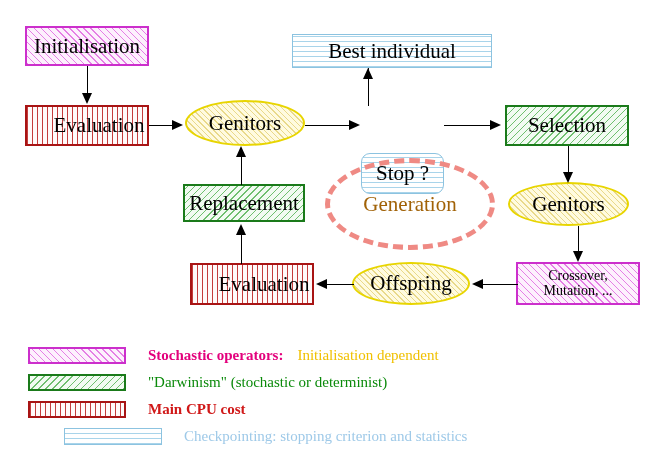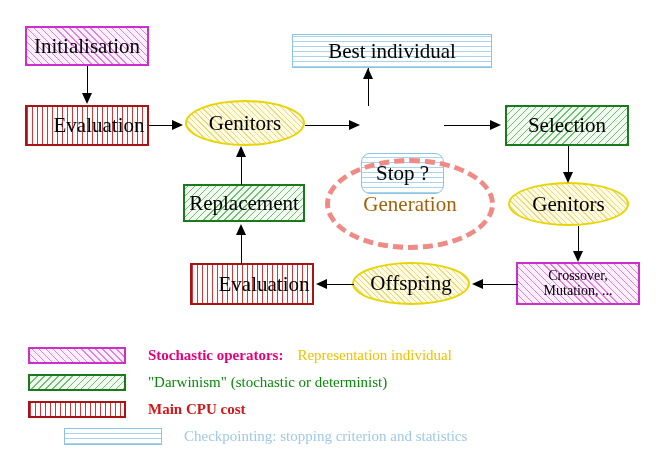--- a/index.html
+++ b/index.html
@@ -205,21 +205,21 @@
   <div class="line v" style="left:241px; top:232px; height:32px;"></div>
   <div class="arrow up" style="left:236px; top:224px;"></div>
 
   <div class="line v" style="left:241px; top:154px; height:31px;"></div>
   <div class="arrow up" style="left:236px; top:146px;"></div>
 
   <div id="legend">
 
     <div class="legend-row" style="top:4px;">
       <span class="swatch fill-magenta"></span>
-      <span class="legend-text"><span style="color:#e3007c; font-weight:bold;">Stochastic operators:</span><span class="seg2" style="color:#f0c000;">Representation individual</span></span>
+      <span class="legend-text"><span style="color:#e3007c; font-weight:bold;">Stochastic operators:</span><span class="seg2" style="color:#f0c000;">Initialisation dependent</span></span>
     </div>
 
     <div class="legend-row" style="top:31px;">
       <span class="swatch fill-green"></span>
       <span class="legend-text" style="color:#0a8a0a;">"Darwinism" (stochastic or determinist)</span>
     </div>
 
     <div class="legend-row" style="top:58px;">
       <span class="swatch fill-red"></span>
       <span class="legend-text" style="color:#d01818; font-weight:bold;">Main CPU cost</span>

